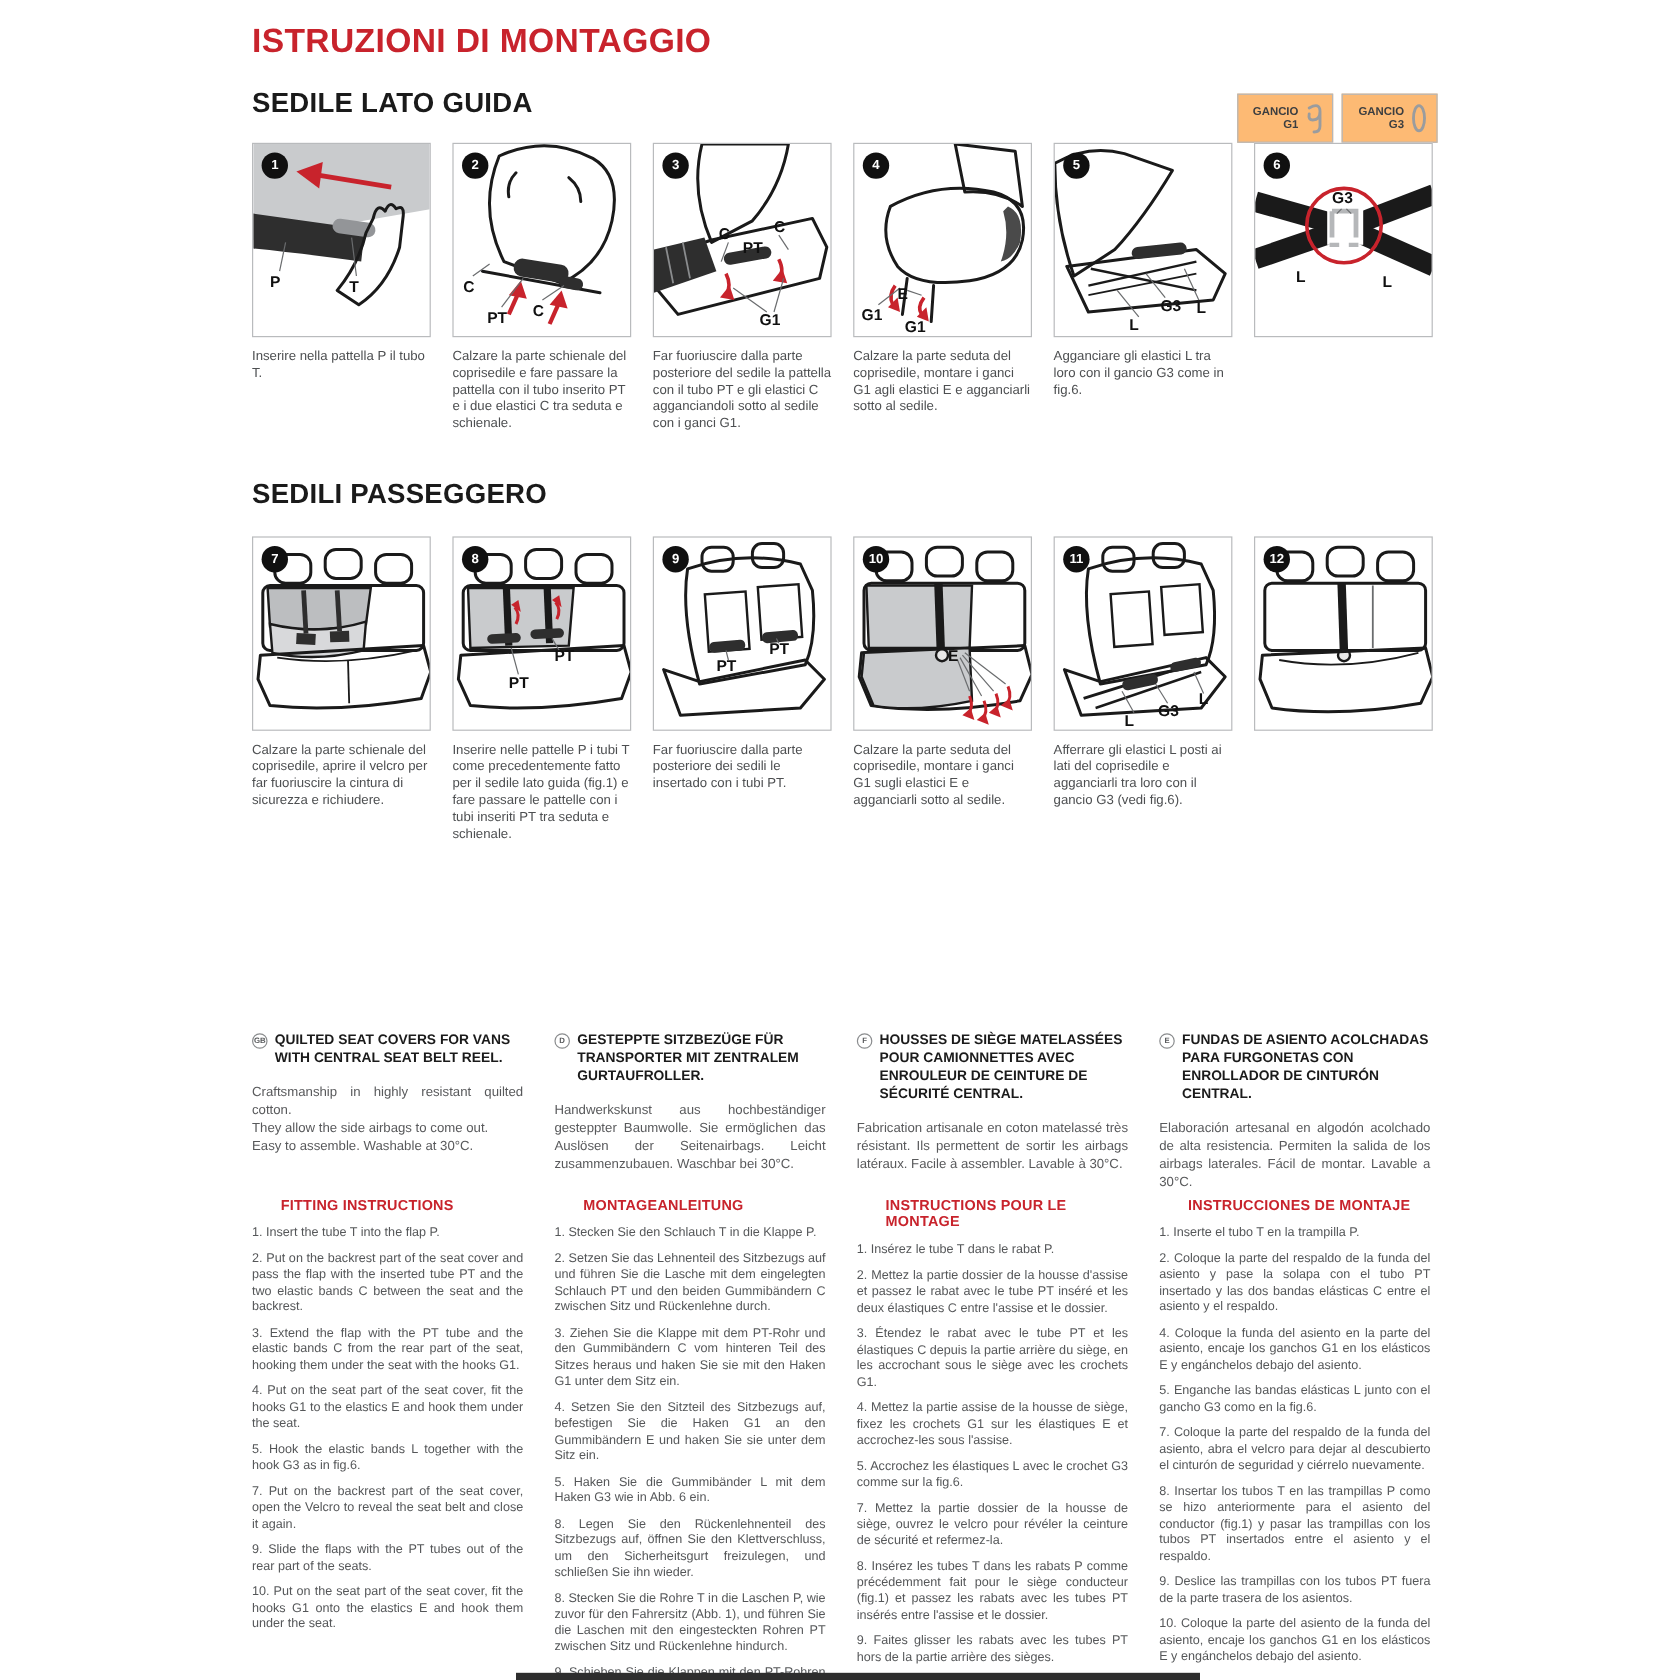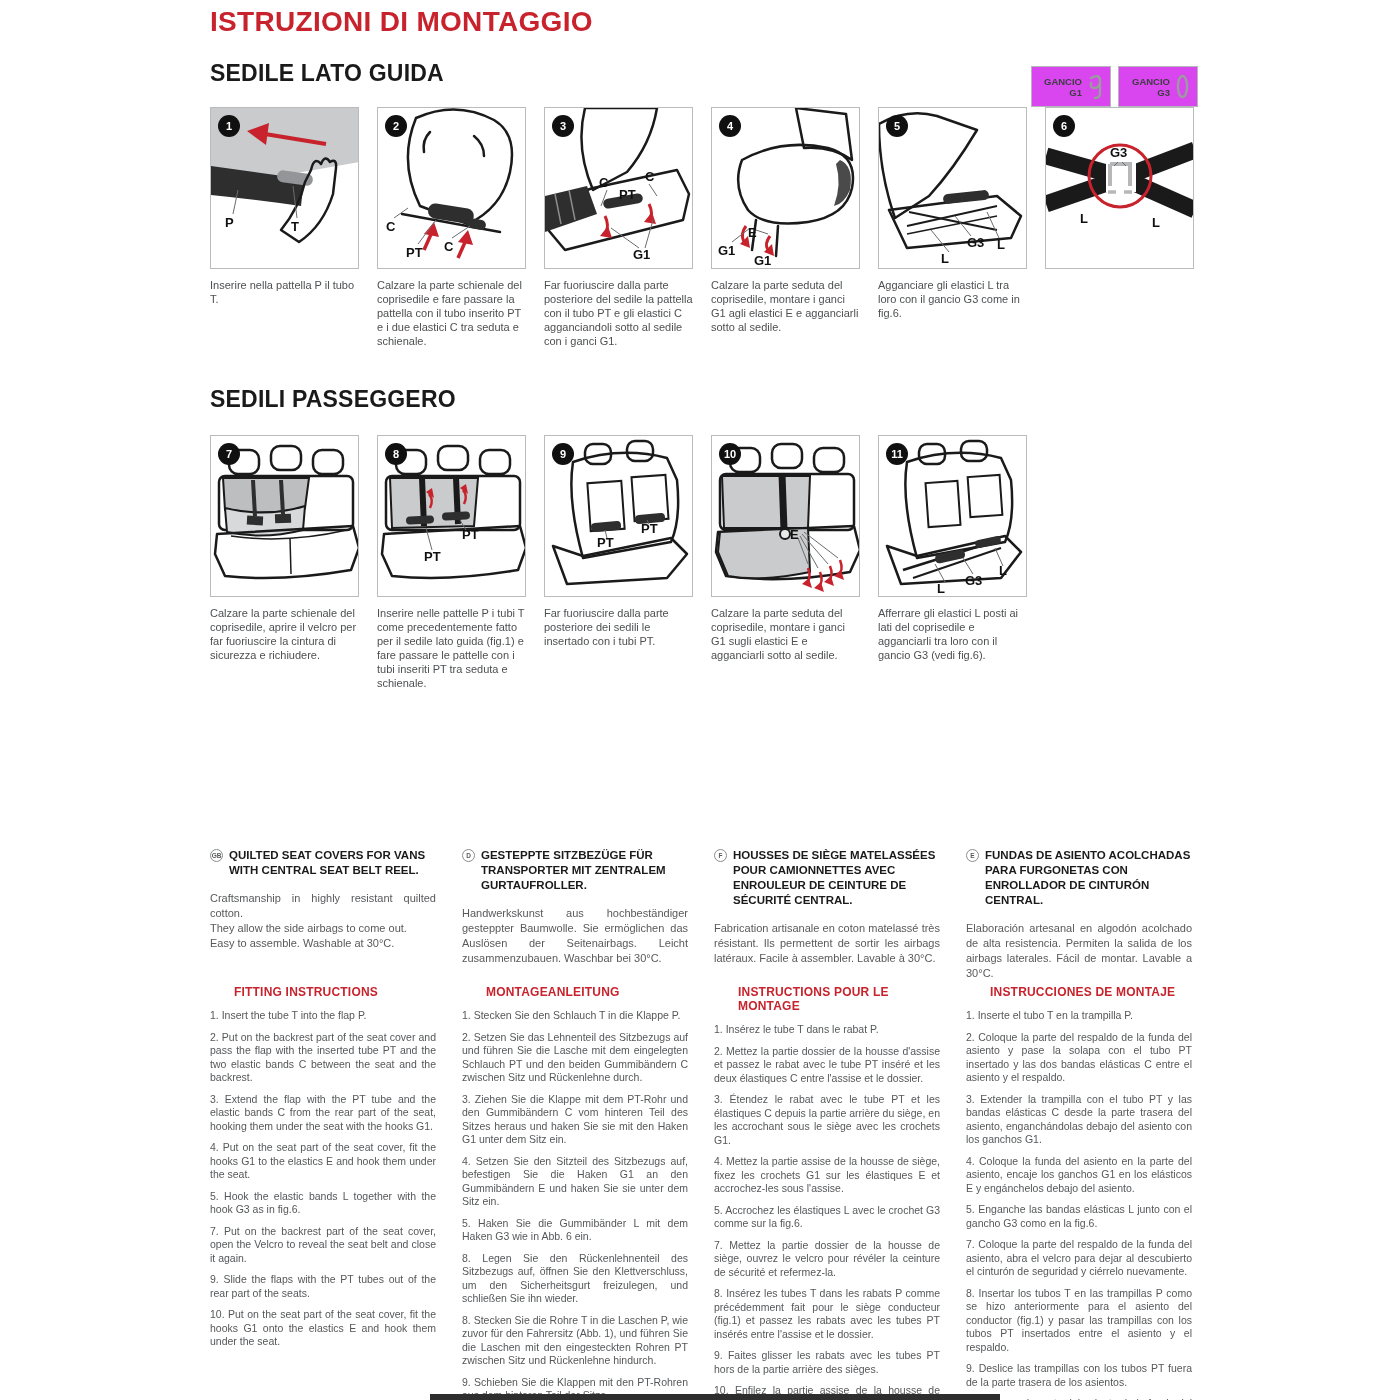--- a/index.html
+++ b/index.html
@@ -1,29 +1,29 @@
 <!DOCTYPE html>
 <html><head>
 <meta charset="utf-8">
 <style>
   * { margin:0; padding:0; box-sizing:border-box; }
   html,body { background:#ffffff; }
   body {
     width:1400px; height:1400px; position:relative; overflow:hidden;
     font-family:"Liberation Sans", sans-serif; color:#1a1a1a;
   }
-  .sheet { position:absolute; left:210px; top:0; width:990px; height:1044px; }
+  .sheet { position:absolute; left:210px; top:12px; width:990px; height:1044px; }
 
   .title { position:absolute; left:0; top:6px; font-size:28px; font-weight:bold; color:#c8232c; letter-spacing:.3px; }
   .sec-head { position:absolute; left:0; font-size:23px; font-weight:bold; color:#1a1a1a; letter-spacing:.2px; }
   #sec1 { top:60px; } #sec2 { top:386px; }
 
   
   .hooks { position:absolute; top:66px; right:2px; display:flex; gap:7px; }
-  .hookbox { width:80px; height:41px; border:1px solid #b5b7b9; background:#d946ef; display:flex; align-items:center; justify-content:flex-end; gap:6px; padding:3px 8px; }
+  .hookbox { width:80px; height:41px; border:1px solid #b5b7b9; background:#fdba74; display:flex; align-items:center; justify-content:flex-end; gap:6px; padding:3px 8px; }
   .hookbox .txt { font-size:9.5px; font-weight:bold; color:#3c3e40; text-align:right; line-height:11px; }
   .hookbox .txt span { display:block; }
 
   
   .figrow { position:absolute; left:0; display:flex; gap:18px; }
   #figrow1 { top:107px; } #figrow2 { top:435px; }
   .figcell { width:149px; flex:0 0 149px; }
   .panel { position:relative; width:149px; height:162px; border:1px solid #b9bbbd; background:#fff; overflow:hidden; }
   .panel svg { position:absolute; left:0; top:0; }
   .badge { position:absolute; left:7px; top:7px; width:22px; height:22px; border-radius:50%; background:#101010; color:#fff; font-size:11px; font-weight:bold; display:flex; align-items:center; justify-content:center; z-index:3; }
@@ -340,20 +340,37 @@
           <line x1="94" y1="138" x2="84" y2="122" class="lead"></line>
           <line x1="124" y1="130" x2="116" y2="112" class="lead"></line>
         </svg>
         <span class="flabel" style="left:58px;top:146px">L</span>
         <span class="flabel" style="left:86px;top:138px">G3</span>
         <span class="flabel" style="left:120px;top:128px">L</span>
       </div>
       <p class="cap">Afferrare gli elastici L posti ai lati del coprisedile e agganciarli tra loro con il gancio G3 (vedi fig.6).</p>
     </div>
 
+    <div class="figcell">
+      <div class="panel">
+        <span class="badge">12</span>
+        <svg width="149" height="162" viewBox="0 0 149 162">
+          <rect x="18" y="12" width="30" height="24" rx="9" fill="#c9cbcd" class="ln"></rect>
+          <rect x="60" y="8" width="30" height="24" rx="9" fill="#c9cbcd" class="ln"></rect>
+          <rect x="102" y="12" width="30" height="24" rx="9" fill="#c9cbcd" class="ln"></rect>
+          <rect x="8" y="38" width="134" height="56" rx="6" fill="#c9cbcd" class="ln"></rect>
+          <line x1="98" y1="40" x2="98" y2="92" stroke="#6a6c6e" stroke-width="1.5"></line>
+          <line x1="72" y1="38" x2="74" y2="96" stroke="#1a1a1a" stroke-width="7"></line>
+          <circle cx="74" cy="98" r="5" fill="#e8e8e8" stroke="#1a1a1a" stroke-width="2"></circle>
+          <path d="M6,98 L142,92 L148,116 L138,138 Q70,150 14,142 L4,118 Z" fill="#c9cbcd" class="ln"></path>
+          <path d="M20,102 Q75,112 136,96" stroke="#1a1a1a" stroke-width="1.5" fill="none"></path>
+        </svg>
+      </div>
+      <p class="cap"></p>
+    </div>
 
   </div>
 
   <div class="cols" id="cols-top">
     <div class="col">
       <div class="langrow">
         <span class="langbadge">GB</span>
         <h3 class="colhead">QUILTED SEAT COVERS FOR VANS WITH CENTRAL SEAT BELT REEL.</h3>
       </div>
       <p class="intro">Craftsmanship in highly resistant quilted cotton.
@@ -426,21 +443,20 @@
           <p class="step">9. Faites glisser les rabats avec les tubes PT hors de la partie arrière des sièges.</p>
           <p class="step">10. Enfilez la partie assise de la housse de siège, placez les crochets G1 sur les élastiques E et accrochez-les sous l'assise.</p>
         </div>
     </div>
     <div class="col">
       <h4 class="redhead">INSTRUCCIONES DE MONTAJE</h4>
       <div class="steps">
 
       <p class="step">1. Inserte el tubo T en la trampilla P.</p>
           <p class="step">2. Coloque la parte del respaldo de la funda del asiento y pase la solapa con el tubo PT insertado y las dos bandas elásticas C entre el asiento y el respaldo.</p>
-          <p class="step">3. Extender la trampilla con el tubo PT y las bandas elásticas C desde la parte trasera del asiento, enganchándolas debajo del asiento con los ganchos G1.</p>
           <p class="step">4. Coloque la funda del asiento en la parte del asiento, encaje los ganchos G1 en los elásticos E y engánchelos debajo del asiento.</p>
           <p class="step">5. Enganche las bandas elásticas L junto con el gancho G3 como en la fig.6.</p>
           <p class="step">7. Coloque la parte del respaldo de la funda del asiento, abra el velcro para dejar al descubierto el cinturón de seguridad y ciérrelo nuevamente.</p>
           <p class="step">8. Insertar los tubos T en las trampillas P como se hizo anteriormente para el asiento del conductor (fig.1) y pasar las trampillas con los tubos PT insertados entre el asiento y el respaldo.</p>
           <p class="step">9. Deslice las trampillas con los tubos PT fuera de la parte trasera de los asientos.</p>
           <p class="step">10. Coloque la parte del asiento de la funda del asiento, encaje los ganchos G1 en los elásticos E y engánchelos debajo del asiento.</p>
         </div>
     </div>
   </div>
 

